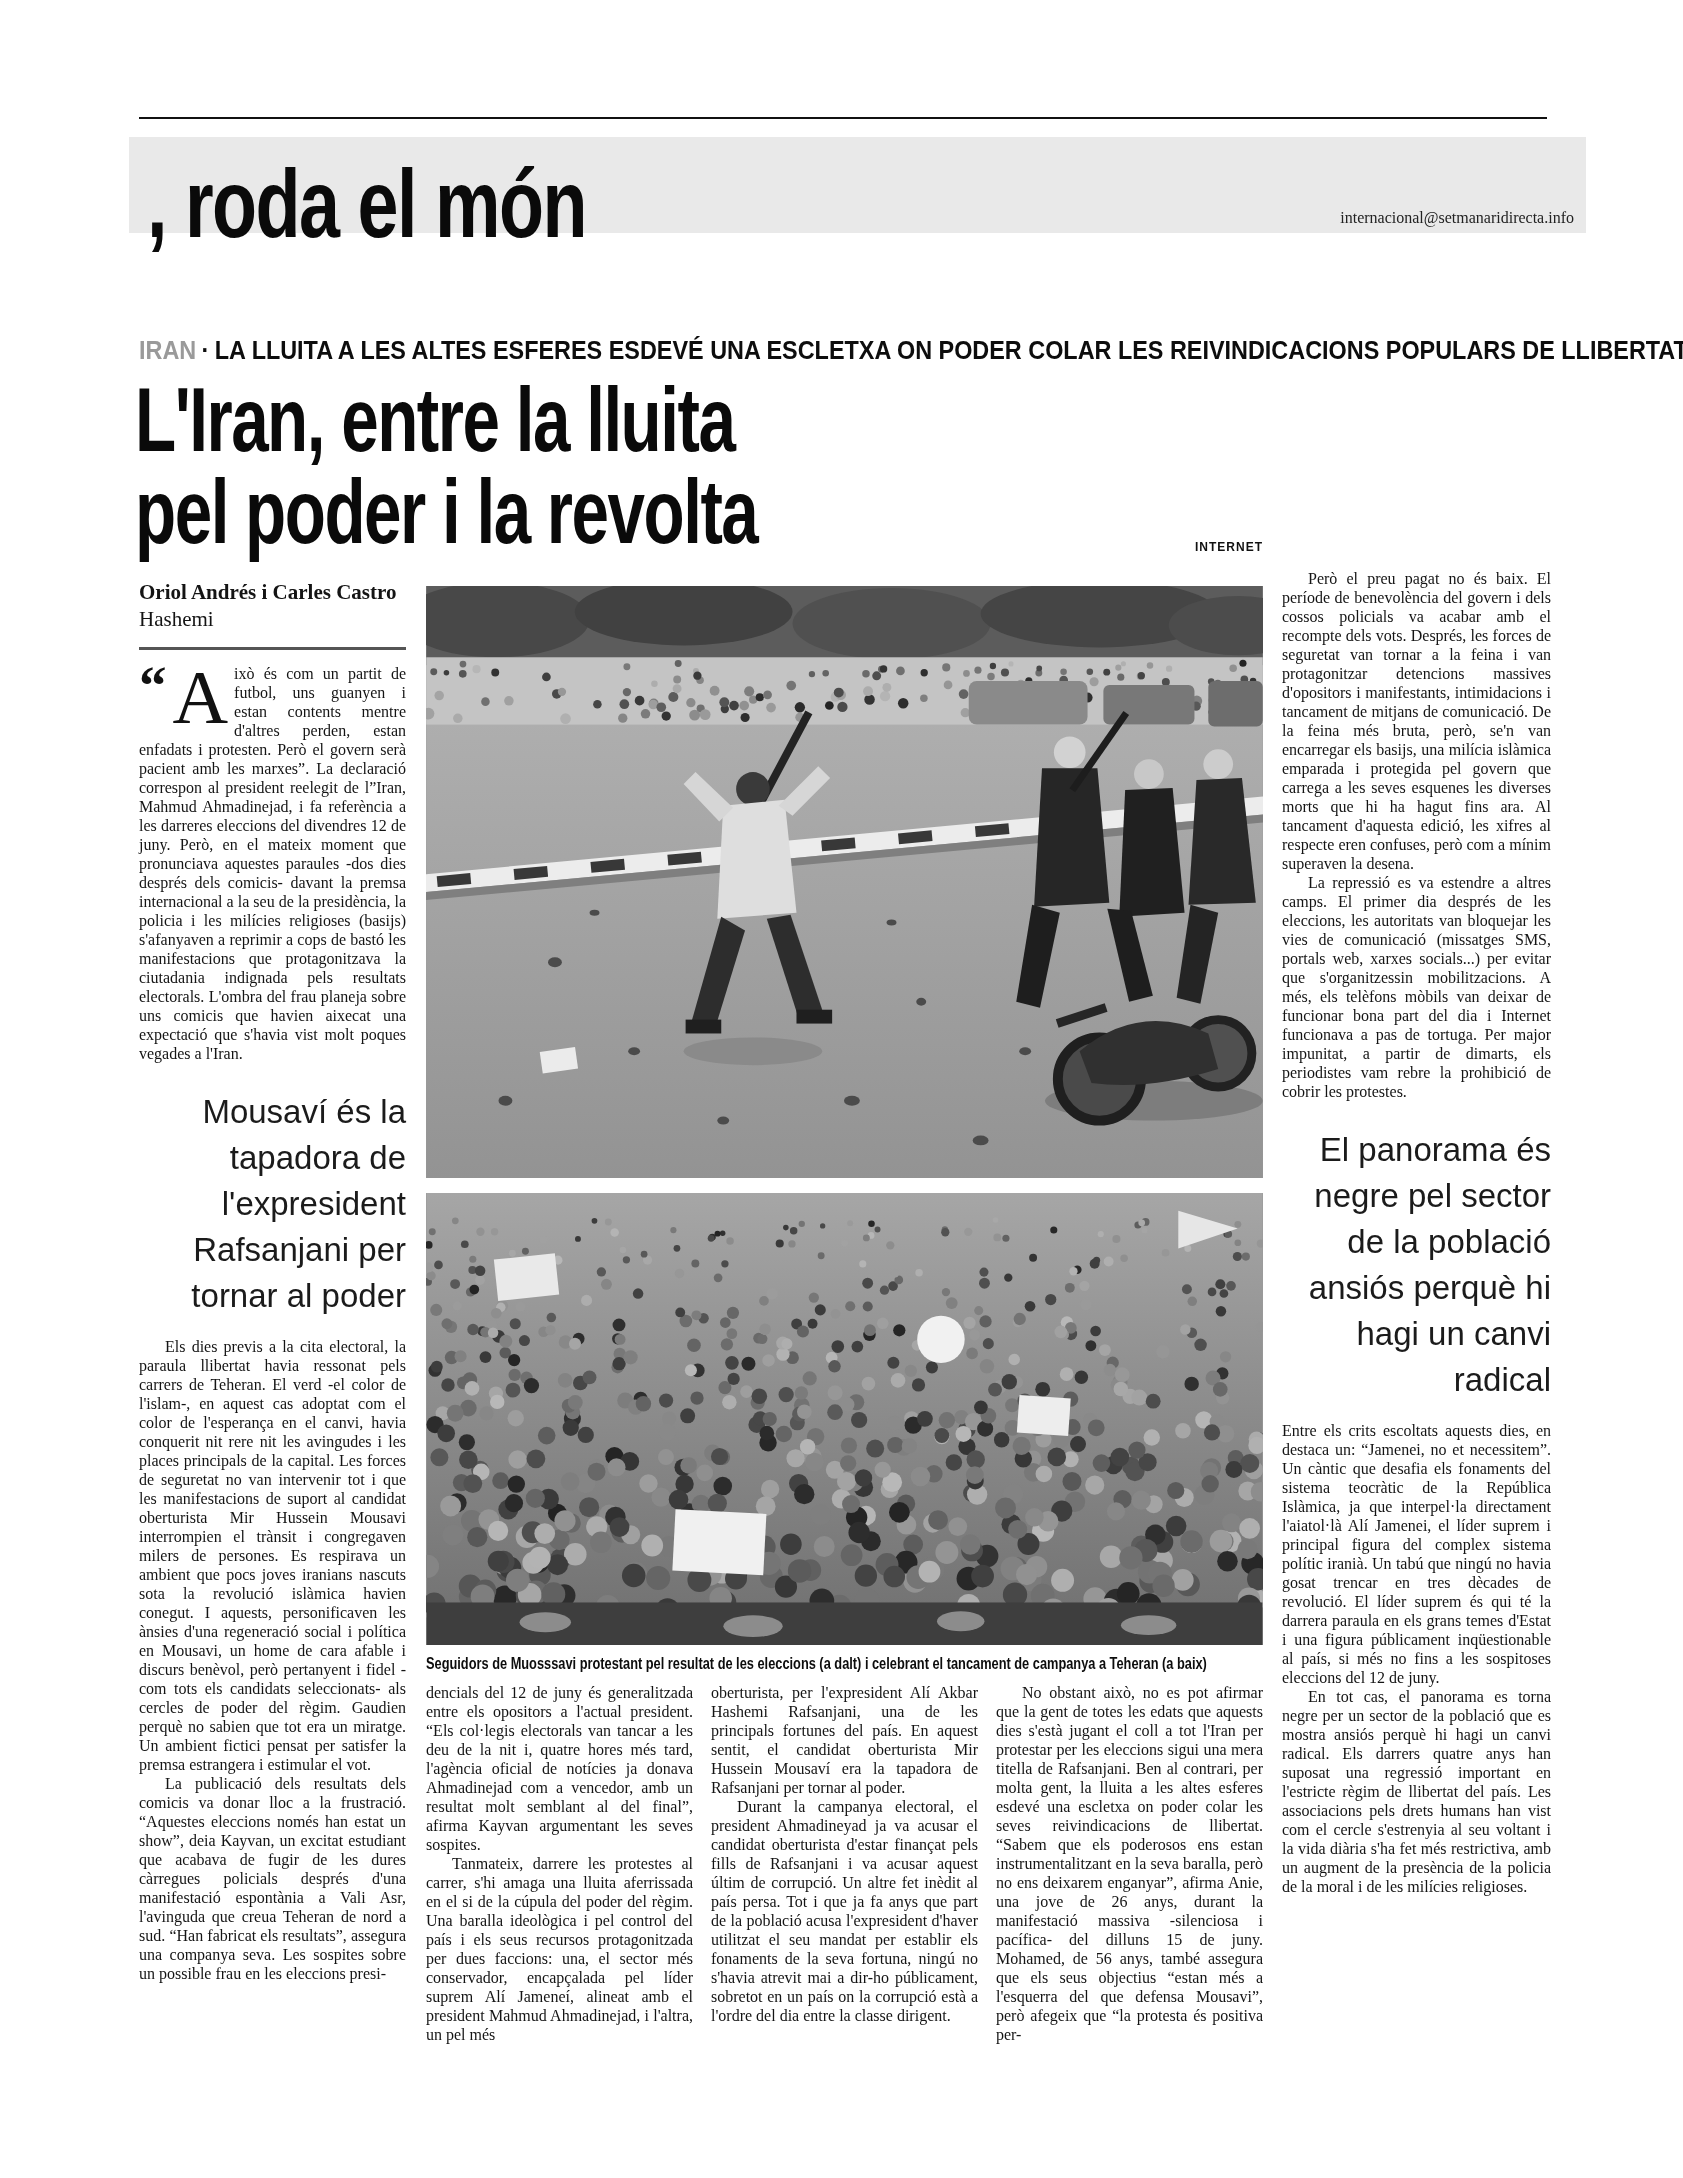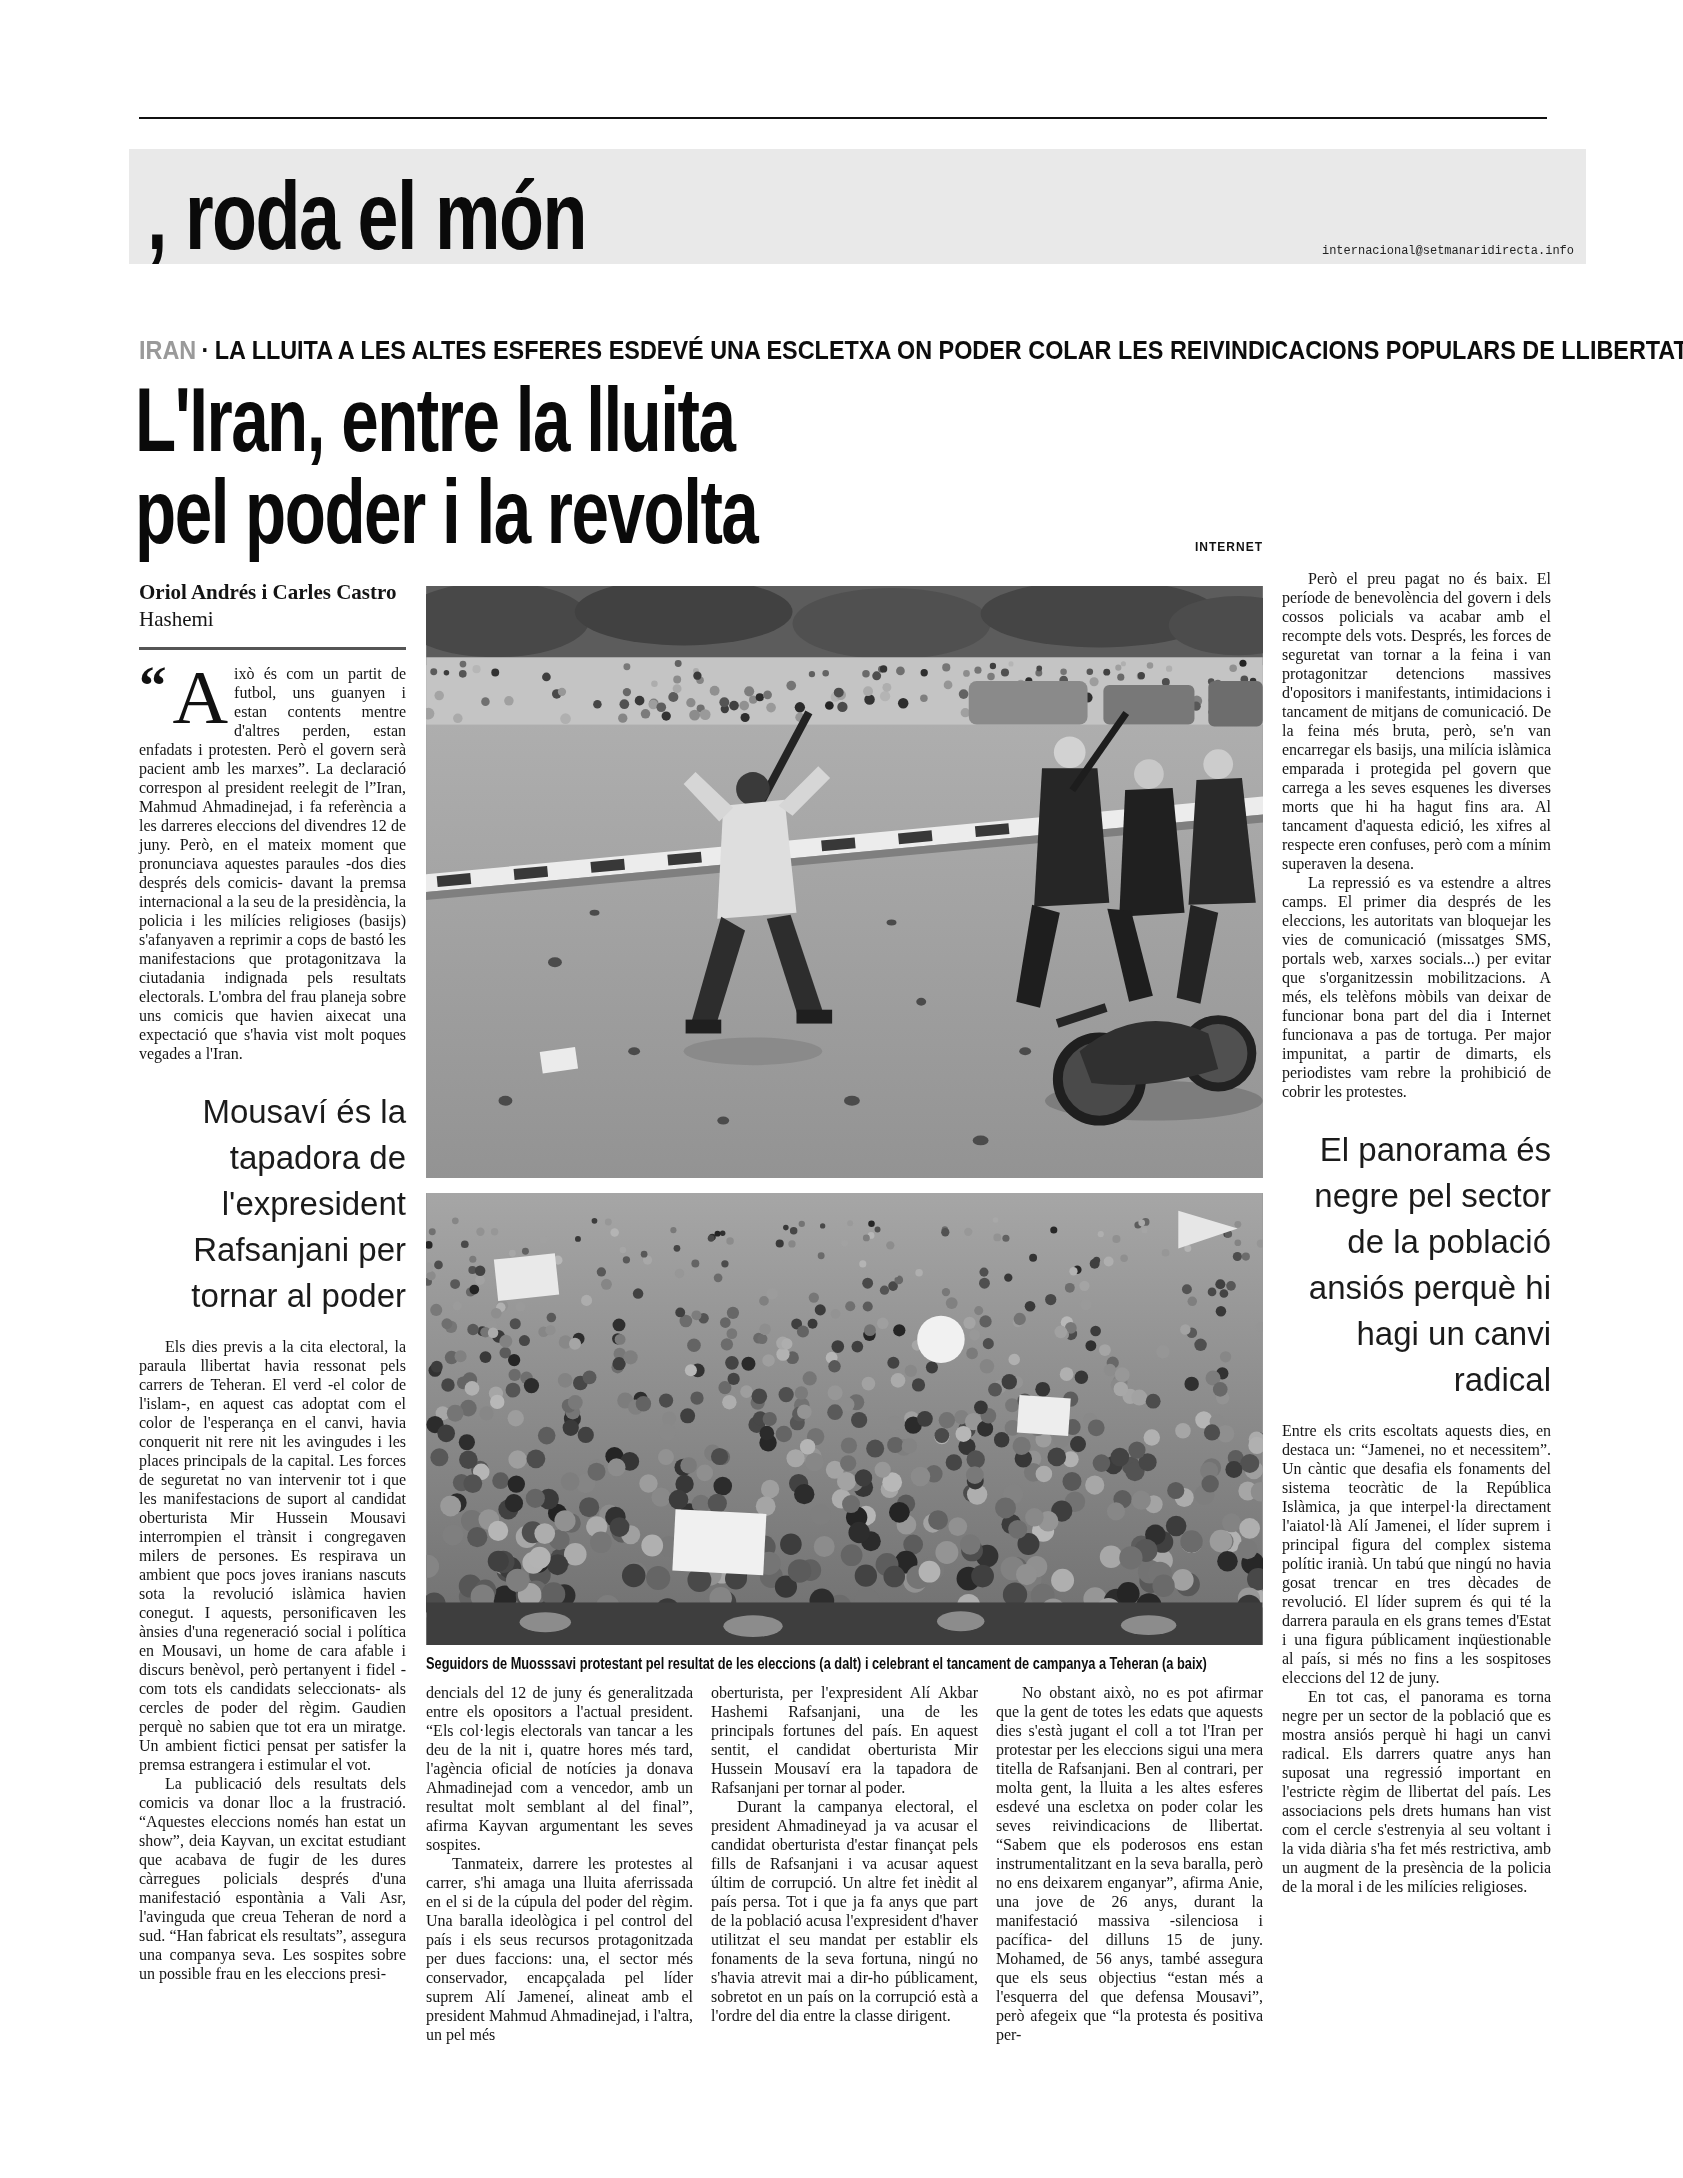--- a/index.html
+++ b/index.html
@@ -8,26 +8,26 @@
 
   
   .folio{position:absolute;left:139px;top:81px;width:1408px;height:34px;}
   .folio-left{position:absolute;left:0;bottom:0;font-size:24px;}
   .folio-left .num{font-weight:bold;}
   .folio-right{position:absolute;right:0;bottom:2px;font-size:21px;}
   .folio-right .brand{letter-spacing:0.5px;}
   .folio-rule{position:absolute;left:139px;top:117px;width:1408px;height:2px;background:#111;}
 
   
-  .banner{position:absolute;left:129px;top:149px;width:1457px;height:115px;}
+  .banner{position:absolute;left:129px;top:137px;width:1457px;height:96px;}
   .banner-title{position:absolute;left:18px;top:18px;white-space:nowrap;
       font-family:"Liberation Sans",sans-serif;font-weight:bold;font-size:97px;
       letter-spacing:-2px;color:#0a0a0a;transform:scaleX(.76);transform-origin:0 0;line-height:1;}
-  .banner-email{position:absolute;right:12px;bottom:6px;font-size:12px;color:#222;
-      font-family:Liberation Mono, monospace;}
+  .banner-email{position:absolute;right:12px;bottom:6px;font-size:16px;color:#222;
+      font-family:Liberation Serif, serif;}
 
   
   .kicker{position:absolute;left:139px;top:335px;white-space:nowrap;
       font-family:"Liberation Sans",sans-serif;font-weight:bold;font-size:26px;
       transform:scaleX(.9);transform-origin:0 0;color:#0d0d0d;}
   .kicker .topic{margin-right:6px;}
   .kicker .sep{margin-right:6px;}
 
   
   .headline{position:absolute;left:135px;top:374px;

